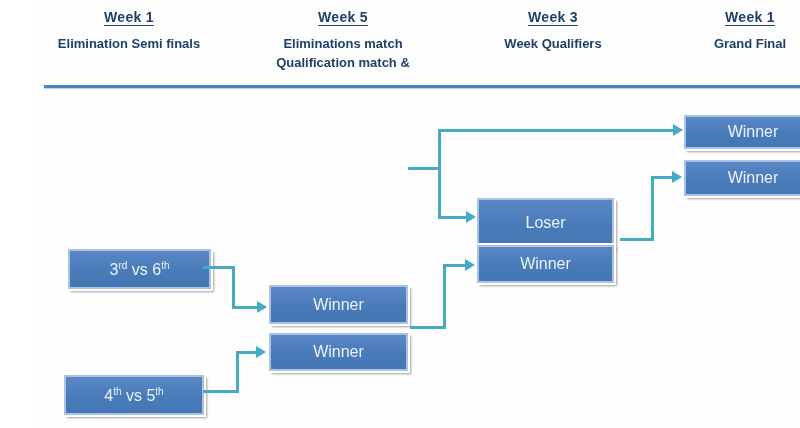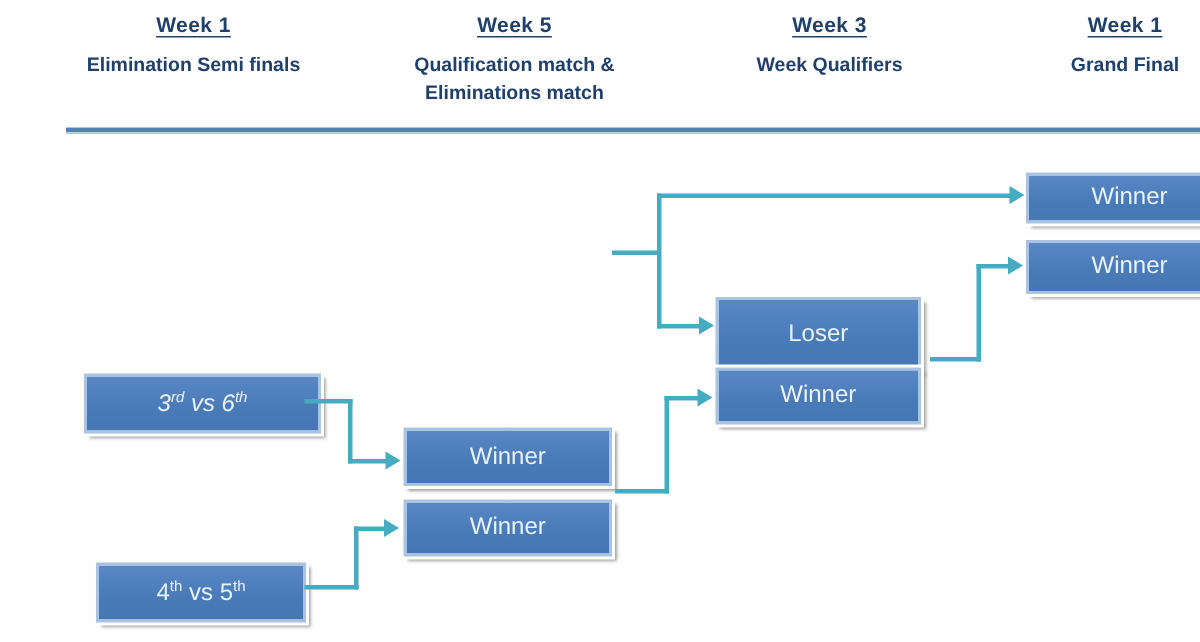--- a/index.html
+++ b/index.html
@@ -41,36 +41,36 @@
 <body>
 
 <div id="canvas">
 
   <div class="hdr-col" style="left:-2px;">
     <span class="week-label">Week 1</span>
     <div class="week-sub">Elimination Semi finals</div>
   </div>
   <div class="hdr-col" style="left:212px;">
     <span class="week-label">Week 5</span>
+    <div class="week-sub">Eliminations match</div>
     <div class="week-sub">Qualification match &amp;</div>
-    <div class="week-sub">Eliminations match</div>
   </div>
   <div class="hdr-col" style="left:422px;">
     <span class="week-label">Week 3</span>
     <div class="week-sub">Week Qualifiers</div>
   </div>
   <div class="hdr-col" style="left:619px;">
     <span class="week-label">Week 1</span>
     <div class="week-sub">Grand Final</div>
   </div>
 
   <div class="divider"></div>
 
 
-  <div class="bracket-box" style="left:20px;top:249px;width:158px;height:40px;font-style:italic;">
+  <div class="bracket-box" style="left:32px;top:249px;width:143px;height:40px;">
     <span><span>3</span><sup>rd</sup><span> vs </span><span>6</span><sup>th</sup></span>
   </div>
   <div class="bracket-box" style="left:28px;top:375px;width:140px;height:40px;">
     <span><span>4</span><sup>th</sup><span> vs </span><span>5</span><sup>th</sup></span>
   </div>
 
   <div class="bracket-box" style="left:233px;top:285px;width:139px;height:39px;">
     <span>Winner</span>
   </div>
   <div class="bracket-box" style="left:233px;top:333px;width:139px;height:38px;">

